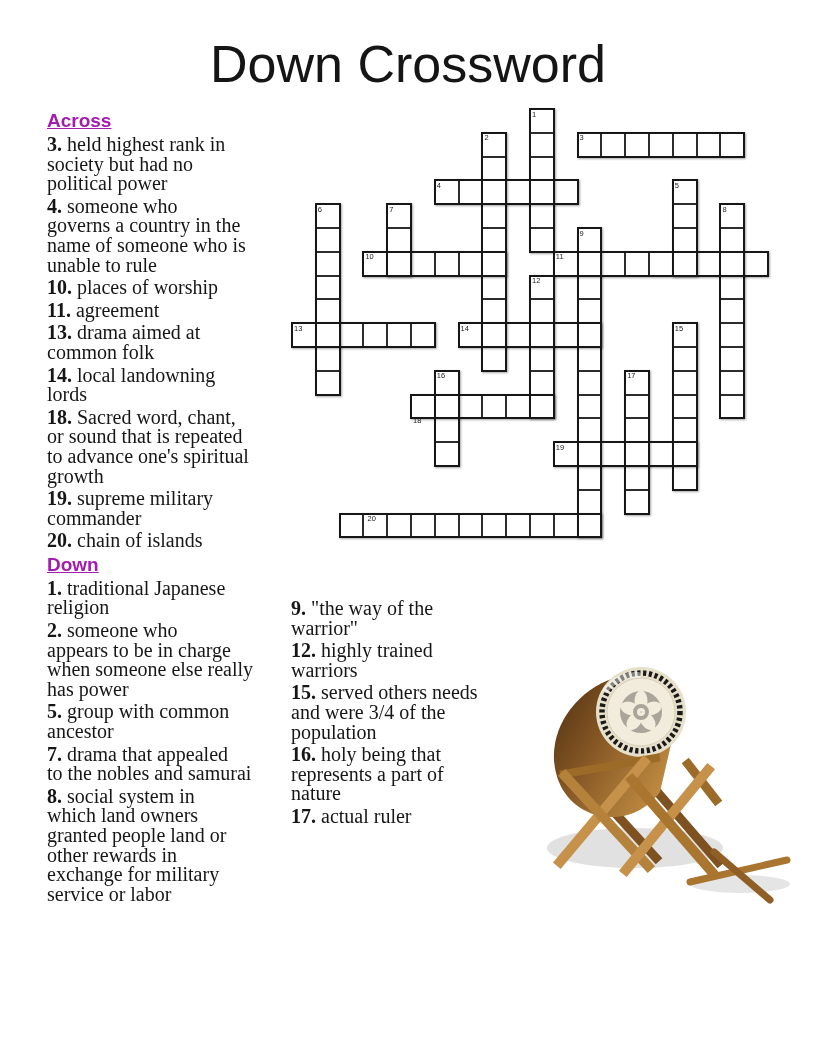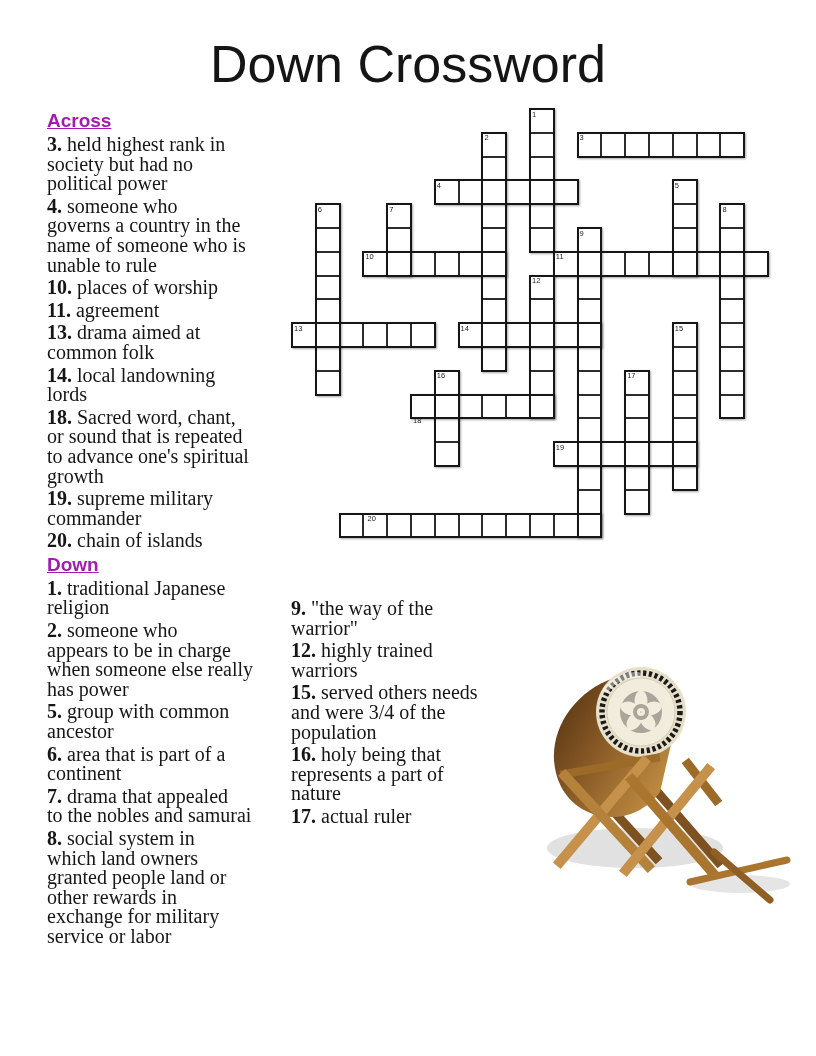--- a/index.html
+++ b/index.html
@@ -52,22 +52,20 @@
     <div class="heading">Down</div>
     <div id="down-clues-1">
         <div class="clue"><b class="clue-num">1. </b><span class="clue-text">traditional Japanese
 religion</span></div>
         <div class="clue"><b class="clue-num">2. </b><span class="clue-text">someone who
 appears to be in charge
 when someone else really
 has power</span></div>
         <div class="clue"><b class="clue-num">5. </b><span class="clue-text">group with common
 ancestor</span></div>
-        <div class="clue"><b class="clue-num">6. </b><span class="clue-text">area that is part of a
-continent</span></div>
         <div class="clue"><b class="clue-num">7. </b><span class="clue-text">drama that appealed
 to the nobles and samurai</span></div>
         <div class="clue"><b class="clue-num">8. </b><span class="clue-text">social system in
 which land owners
 granted people land or
 other rewards in
 exchange for military
 service or labor</span></div>
       </div>
   </div>

